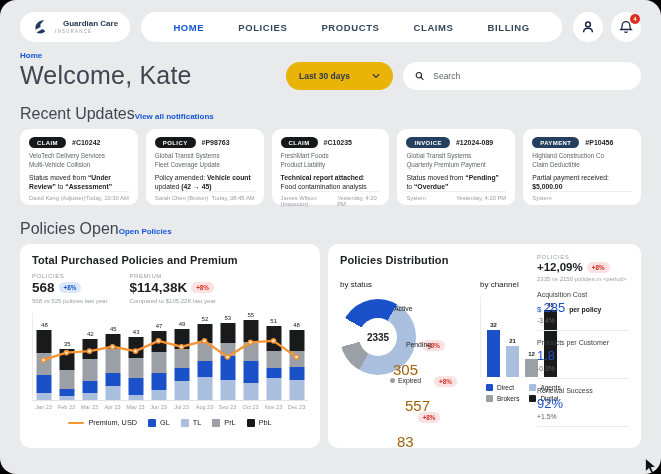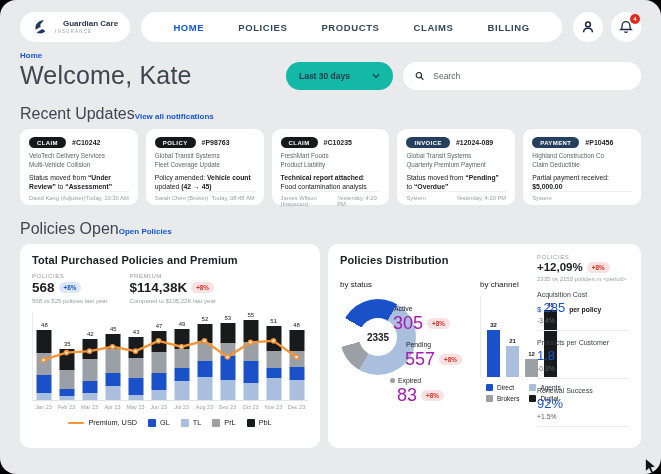--- a/index.html
+++ b/index.html
@@ -13,21 +13,21 @@
   nav{display:flex;align-items:center;gap:34px;background:#fff;border-radius:16px;height:30px;padding:0 32px;}
   .nav-item{font-size:9.5px;font-weight:bold;letter-spacing:.6px;color:#33475c;cursor:pointer;}
   .nav-item.active{color:#1455d6;}
   .hdr-icons{display:flex;gap:8px;}
   .icon-btn{position:relative;width:30px;height:30px;border-radius:50%;background:#fff;display:flex;align-items:center;justify-content:center;}
   .nbadge{position:absolute;top:2px;right:1px;background:#e02b20;color:#fff;font-size:6px;font-weight:bold;width:10px;height:10px;border-radius:50%;display:flex;align-items:center;justify-content:center;}
   
   .breadcrumb{margin:9px 0 0 20px;font-size:8px;font-weight:bold;color:#1455d6;width:max-content;}
   .welcome-row{display:flex;align-items:center;margin:1px 20px 0;}
   h1{flex:1;margin:0;font-size:25px;font-weight:300;color:#3f4650;letter-spacing:.2px;}
-  .range{display:flex;align-items:center;gap:22px;background:#14b8a6;border-radius:14px;height:28px;padding:0 13px;font-size:8.5px;font-weight:bold;color:#2a3a4c;cursor:pointer;}
+  .range{display:flex;align-items:center;gap:22px;background:#eab308;border-radius:14px;height:28px;padding:0 13px;font-size:8.5px;font-weight:bold;color:#2a3a4c;cursor:pointer;}
   .search{display:flex;align-items:center;gap:7px;background:#fff;border-radius:14px;height:28px;padding:0 12px;width:238px;margin-left:10px;}
   .search input{border:none;outline:none;background:transparent;font-size:8.5px;width:100%;color:#202124;}
   .search input::placeholder{color:#5f6368;}
   
   .sec-head{display:flex;align-items:baseline;margin:15px 20px 6px;}
   .sec-head h2{margin:0;font-size:16px;font-weight:300;color:#3f4650;}
   .sec-head a{font-size:8px;font-weight:bold;color:#1455d6;cursor:pointer;text-decoration:none;}
   
   .cards{display:flex;gap:8px;margin:2px 20px 0;}
   .ucard{flex:1;min-width:0;background:#fff;border-radius:9px;padding:8px 9px 6px;height:76px;display:flex;flex-direction:column;}
@@ -69,21 +69,21 @@
   .sub-label{font-size:8px;color:#202124;}
   .by-status{width:122px;}
   .donut-area{position:relative;margin-top:8px;height:104px;}
   .donut{position:absolute;left:0;top:2px;width:76px;height:76px;border-radius:50%;}
   .donut::after{content:"";position:absolute;inset:19px;background:#fff;border-radius:50%;}
   .donut-center{position:absolute;left:0;top:2px;width:76px;height:76px;display:flex;align-items:center;justify-content:center;font-size:10px;font-weight:bold;color:#202124;z-index:2;}
   .srow{position:absolute;white-space:nowrap;}
   .srow .nm{display:flex;align-items:center;gap:3px;font-size:6.8px;color:#202124;}
   .dot{width:5px;height:5px;border-radius:50%;}
   .srow .vline{display:flex;align-items:center;gap:4px;margin-top:1px;margin-left:7px;}
-  .srow .v{font-size:18px;color:#a21caf;}
+  .srow .v{font-size:15px;color:#a16207;margin-top:48px;}
   .by-channel{width:80px;}
   .cbars{display:flex;align-items:flex-end;gap:6px;height:80px;margin-top:8px;border-left:1px solid #ececec;padding-left:6px;}
   .cb{position:relative;width:13px;height:100%;}
   .cbar{position:absolute;bottom:0;left:0;width:13px;}
   .cbv{position:absolute;left:-3px;width:19px;text-align:center;font-size:6px;font-weight:bold;color:#202124;}
   .clegend{display:grid;grid-template-columns:auto auto;gap:4px 10px;margin-top:7px;padding-left:6px;width:max-content;}
   .clegend .leg-item{font-size:6.5px;}
   .clegend .leg-sq{width:7px;height:7px;}
   
   .kpi-col{position:absolute;top:10px;right:12px;width:92px;}

